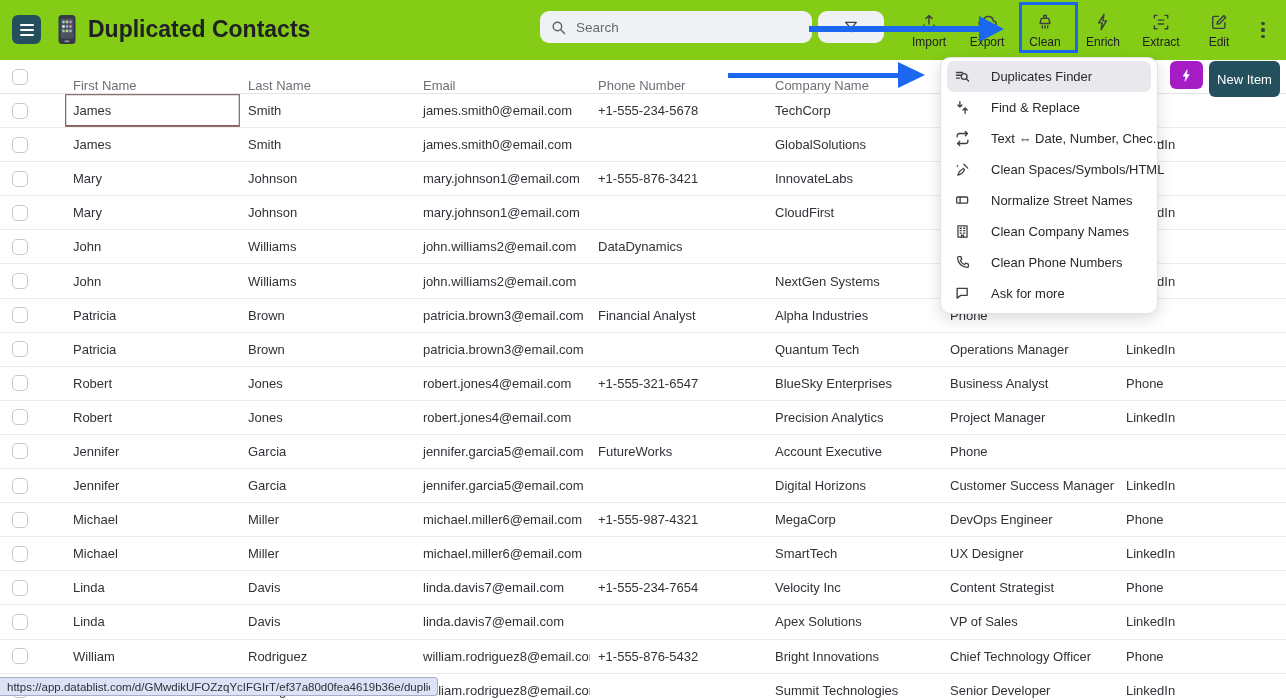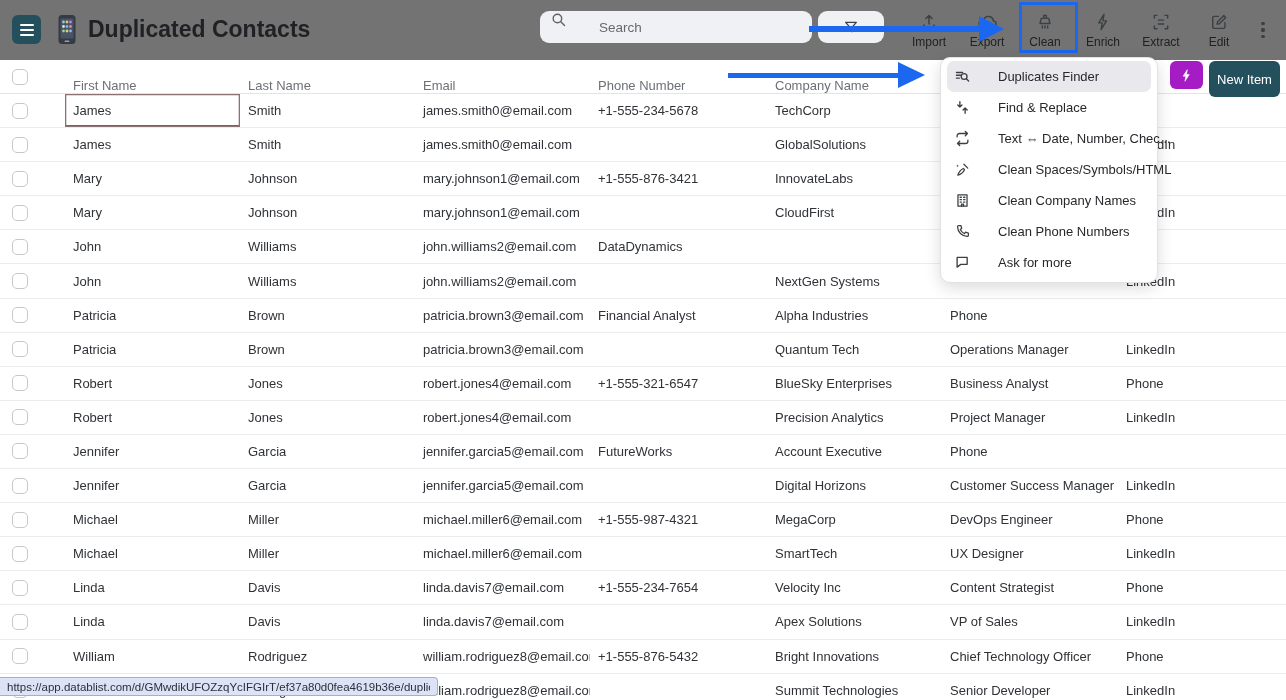--- a/index.html
+++ b/index.html
@@ -1,30 +1,30 @@
 <!DOCTYPE html>
 <html><head>
 <meta charset="utf-8">
 <style>
   * { margin:0; padding:0; box-sizing:border-box; }
   html,body { width:1286px; height:700px; overflow:hidden; background:#fff;
               font-family:"Liberation Sans","DejaVu Sans",sans-serif; }
   #stage { position:relative; width:1286px; height:700px; background:#fff; }
 
   
-  #topbar { position:absolute; left:0; top:0; width:1286px; height:60px; background:#737373; z-index:10; }
+  #topbar { position:absolute; left:0; top:0; width:1286px; height:60px; background:#84cc16; z-index:10; }
   #hamburger { position:absolute; left:12px; top:15px; width:29px; height:29px; background:#23505c;
                border-radius:6px; display:flex; flex-direction:column; justify-content:center;
                align-items:center; gap:3px; cursor:pointer; }
   #hamburger span { width:14px; height:2px; background:#fff; border-radius:1px; }
   #title-icon { position:absolute; left:57px; top:14px; width:20px; height:31px; }
   #page-title { position:absolute; left:88px; top:16px; font-size:23px; font-weight:bold; color:#202124; }
 
   #search-box { position:absolute; left:540px; top:11px; width:272px; height:32px; background:#f0f1f4;
-                border-radius:9px; display:flex; padding:0 10px;gap:23px; }
+                border-radius:9px; display:flex; align-items:center; padding:0 10px; }
   #search-box svg { width:17px; height:17px; flex:0 0 auto; }
   #search-input { border:none; outline:none; background:transparent; margin-left:9px; width:210px;
                   font-size:13.5px; color:#3c4043; font-family:inherit; }
   #search-input::placeholder { color:#646a71; opacity:1; }
   #filter-btn { position:absolute; left:818px; top:11px; width:66px; height:32px; background:#f0f1f4;
                 border-radius:9px; display:flex; align-items:center; justify-content:center; cursor:pointer; }
   #filter-btn svg { width:16px; height:16px; }
 
   #toolbar { position:absolute; left:900px; top:4px; height:52px; display:flex; }
   .tbtn { width:58px; display:flex; flex-direction:column; align-items:center; justify-content:center;
@@ -66,21 +66,21 @@
                border-radius:6px; display:flex; align-items:center; justify-content:center; cursor:pointer; z-index:12; }
   #magic-btn svg { width:15px; height:15px; }
   #new-item-btn { position:absolute; left:1209px; top:61px; width:71px; height:36px; background:#23505c;
                   border-radius:6px; color:#fff; font-size:13px; display:flex; align-items:center;
                   justify-content:center; cursor:pointer; z-index:12; }
 
   
   #clean-menu { position:absolute; left:940px; top:57px; width:218px; background:#fff;
                 border:1px solid #e2e2e4; border-radius:10px; box-shadow:0 5px 16px rgba(0,0,0,.14);
                 padding:3px 0 4px 0; z-index:30; }
-  .menu-item { height:31px; margin:0 6px; padding:0 7px; display:flex; align-items:center; gap:27px;
+  .menu-item { height:31px; margin:0 6px; padding:0 7px; display:flex; align-items:center; gap:20px;
                border-radius:7px; cursor:pointer; }
   .menu-item.hl { background:#e9e9ed; }
   .menu-item .micon { width:17px; height:17px; flex:0 0 auto; }
   .menu-item .mlabel { font-size:13px; color:#26282b; white-space:nowrap; }
 
   
   #status-bar { position:absolute; left:0; top:677px; width:438px; height:19px; background:#dde3f6;
                 border:1px solid #a8aec6; border-left:none; border-radius:0 4px 4px 0; z-index:40;
                 display:flex; align-items:center; padding:0 7px; }
   #status-bar span { font-size:11.5px; color:#2c3038; white-space:nowrap; overflow:hidden; }
@@ -443,20 +443,27 @@
                  <div class="mlabel">Text ⇔ Date, Number, Chec...</div>
       </div>
       <div class="menu-item">
         <div class="micon"><svg viewBox="0 0 24 24" width="100%" height="100%" fill="none" stroke="#3c4043" stroke-width="1.8" stroke-linecap="round" stroke-linejoin="round">
             <path d="M14 4.6 19.4 10M13.2 10.6c-3.6 1.6-6.2 4.2-7.8 9.4 5.2-1.6 7.8-4.2 9.4-7.8z"></path>
             <path d="M5 5l.5 1.5L7 7l-1.5.5L5 9l-.5-1.5L3 7l1.5-.5z" fill="#3c4043" stroke="none"></path>
           </svg></div>
                  <div class="mlabel">Clean Spaces/Symbols/HTML</div>
       </div>
       <div class="menu-item">
+        <div class="micon"><svg viewBox="0 0 24 24" width="100%" height="100%" fill="none" stroke="#3c4043" stroke-width="1.9" stroke-linecap="round" stroke-linejoin="round">
+            <rect x="3.8" y="7" width="15.4" height="8.6" rx="1.2"></rect>
+            <path d="M8.6 7v8.6"></path>
+          </svg></div>
+                 <div class="mlabel">Normalize Street Names</div>
+      </div>
+      <div class="menu-item">
         <div class="micon"><svg viewBox="0 0 24 24" width="100%" height="100%" fill="none" stroke="#3c4043" stroke-width="1.8" stroke-linecap="round" stroke-linejoin="round">
             <rect x="5.6" y="4" width="12.8" height="16"></rect>
             <path d="M8.6 7.4h1.8M13.6 7.4h1.8M8.6 10.8h1.8M13.6 10.8h1.8M8.6 14.2h1.8M13.6 14.2h1.8M10.6 20v-2.8h2.8V20"></path>
           </svg></div>
                  <div class="mlabel">Clean Company Names</div>
       </div>
       <div class="menu-item">
         <div class="micon"><svg viewBox="0 0 24 24" width="100%" height="100%" fill="none" stroke="#3c4043" stroke-width="1.8" stroke-linecap="round" stroke-linejoin="round">
             <path d="M6.7 3.6h3l1.2 3.9-2 1.6a11.8 11.8 0 0 0 5.9 5.9l1.6-2 3.9 1.2v3c0 .9-.8 1.7-1.7 1.7C11 18.7 5.3 13 5 5.3c0-.9.8-1.7 1.7-1.7z"></path>
           </svg></div>

